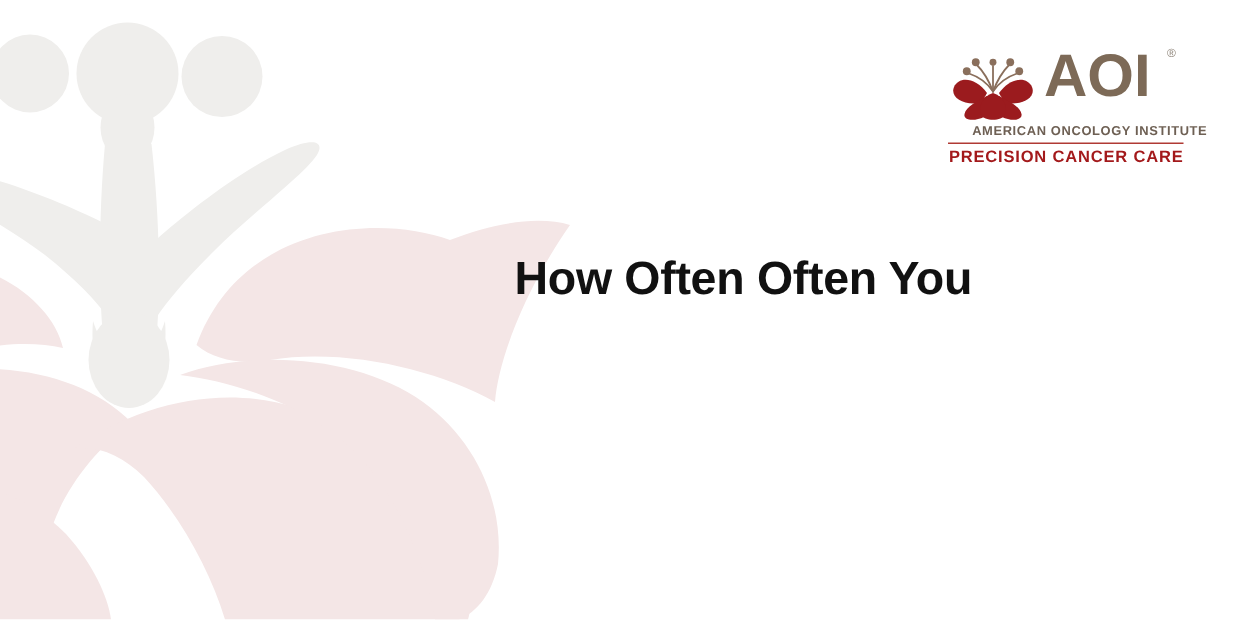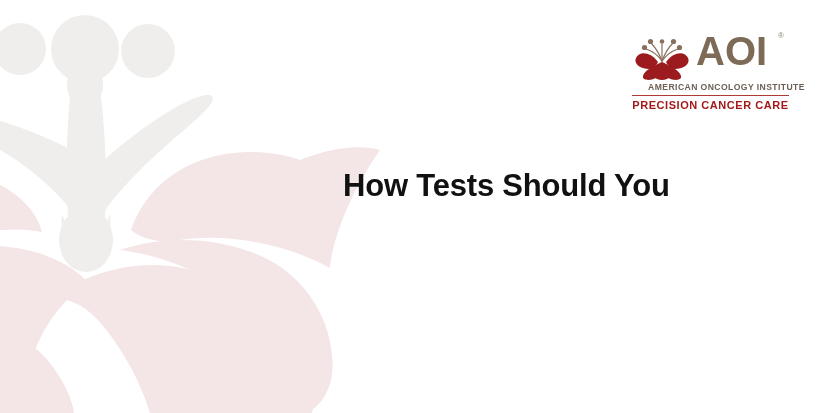--- a/index.html
+++ b/index.html
@@ -103,21 +103,21 @@
     top: 64px;
     width: 157px;
     height: 1px;
     background: #B03A34;
   }
   .logo-tag {
     position: absolute;
     left: 0px;
     top: 68px;
     width: 157px;
-    text-align: center;
+    text-align: right;
     font-size: 11px;
     font-weight: bold;
     letter-spacing: 0.55px;
     color: #A3191B;
     white-space: nowrap;
   }
 </style>
 </head>
 <body>
 
@@ -195,21 +195,21 @@
                C 106 258, 112 238, 110 214
                C 104 232, 96 240, 86 240
                C 76 240, 68 232, 62 214 Z"></path>
 
       <ellipse cx="86" cy="240" rx="27" ry="32"></ellipse>
     </g>
   </svg>
 
   <div class="headline">
     <span class="line">
-      <span class="hl-black">How Tests Should You</span>
+      <span class="hl-black">How Often Often You</span>
     </span>
   </div>
 
   <div class="logo">
 
     <div class="logo-top">
 
       <svg class="logo-mark" viewBox="0 0 56 50" aria-hidden="true">
 
         <g stroke="#8A6F5C" stroke-width="1.2" fill="none" stroke-linecap="round">

